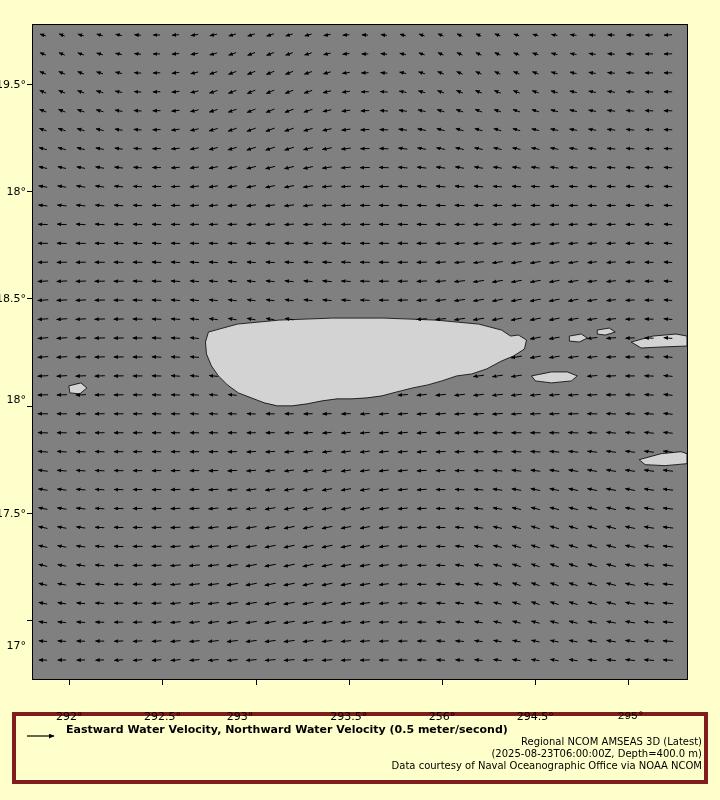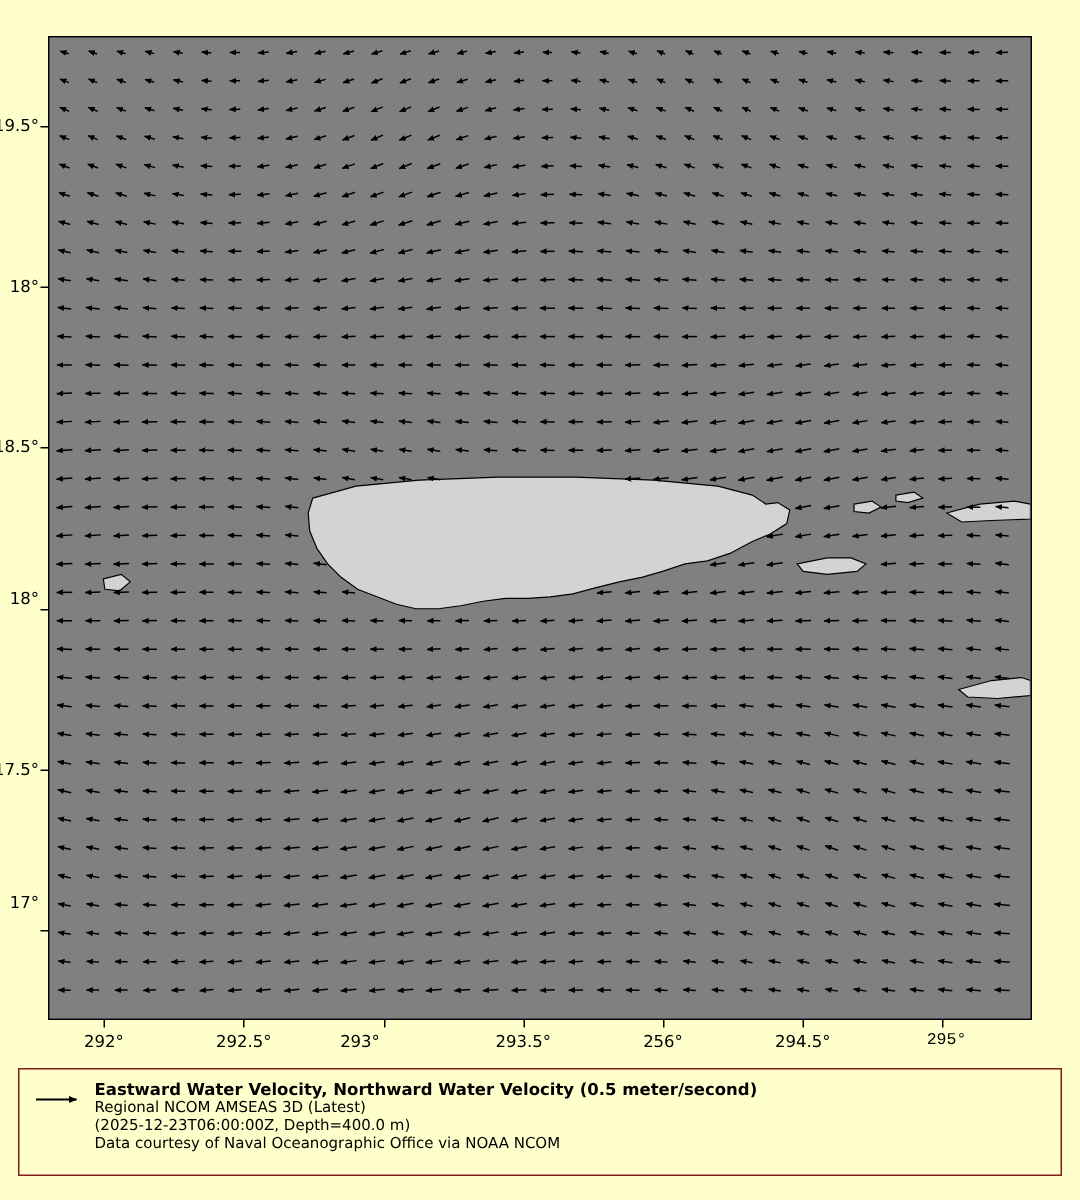--- a/index.html
+++ b/index.html
@@ -40,20 +40,21 @@
     height: 100%;
     display: block;
   }
   
   .tick-label-x {
     position: absolute;
     font-size: 11px;
     color: #000;
     transform: translateX(-50%);
     white-space: nowrap;
+    margin-top: 22px;
   }
   .tick-label-y {
     position: absolute;
     font-size: 11px;
     color: #000;
     transform: translateY(-50%);
     white-space: nowrap;
     text-align: right;
   }
   .tick-mark-x {
@@ -68,21 +69,21 @@
     height: 1px;
     background: #000;
   }
   
   #legend-box {
     position: absolute;
     left: 12px;
     top: 712px;
     width: 696px;
     height: 72px;
-    border: 1px solid #7f1d1d;
+    border: 4px solid #7f1d1d;
     box-sizing: border-box;
     background: #ffffcc;
   }
   #legend-arrow {
     position: absolute;
     left: 10px;
     top: 14px;
     width: 34px;
     height: 12px;
   }
@@ -97,20 +98,21 @@
     font-weight: bold;
     color: #000;
     line-height: 13px;
     white-space: nowrap;
   }
   .legend-line {
     font-size: 10px;
     color: #000;
     line-height: 12px;
     white-space: nowrap;
+    text-align: right;
   }
 </style>
 </head>
 <body>
 
 <div id="page">
 
   <div id="map-frame">
     <svg id="vector-canvas" viewBox="0 0 656 656" preserveAspectRatio="none">
       <defs>
@@ -1248,21 +1250,21 @@
       <defs>
         <marker id="ah2" markerWidth="5" markerHeight="5" refX="4.2" refY="2" orient="auto" markerUnits="strokeWidth">
           <path d="M0,0 L4.6,2 L0,4 z" fill="#000"></path>
         </marker>
       </defs>
       <line x1="1" y1="6" x2="28" y2="6" stroke="#000" stroke-width="1.2" marker-end="url(#ah2)"></line>
     </svg>
     <div id="legend-text">
       <div class="legend-title">Eastward Water Velocity, Northward Water Velocity (0.5 meter/second)</div>
       <div class="legend-line">Regional NCOM AMSEAS 3D (Latest)</div>
-      <div class="legend-line">(2025-12-23T06:00:00Z, Depth=400.0 m)</div>
+      <div class="legend-line">(2025-08-23T06:00:00Z, Depth=400.0 m)</div>
       <div class="legend-line">Data courtesy of Naval Oceanographic Office via NOAA NCOM</div>
     </div>
   </div>
 
 <div class="tick-mark-x" style="left: 69.2727px; top: 680px;"></div>
     <div class="tick-label-x" style="left: 69.2727px; top: 688px;">292°</div>
     <div class="tick-mark-x" style="left: 162.455px; top: 680px;"></div>
     <div class="tick-label-x" style="left: 162.455px; top: 688px;">292.5°</div>
     <div class="tick-mark-x" style="left: 255.636px; top: 680px;"></div>
     <div class="tick-label-x" style="left: 240px; top: 688px;">293°</div>
@@ -1278,14 +1280,14 @@
     <div class="tick-label-y" style="right: 694px; top: 84.0261px;">19.5°</div>
     <div class="tick-mark-y" style="left: 27px; top: 191.216px;"></div>
     <div class="tick-label-y" style="right: 694px; top: 191.216px;">18°</div>
     <div class="tick-mark-y" style="left: 27px; top: 298.405px;"></div>
     <div class="tick-label-y" style="right: 694px; top: 298.405px;">18.5°</div>
     <div class="tick-mark-y" style="left: 27px; top: 405.595px;"></div>
     <div class="tick-label-y" style="right: 694px; top: 399px;">18°</div>
     <div class="tick-mark-y" style="left: 27px; top: 512.784px;"></div>
     <div class="tick-label-y" style="right: 694px; top: 512.784px;">17.5°</div>
     <div class="tick-mark-y" style="left: 27px; top: 619.974px;"></div>
-    <div class="tick-label-y" style="right: 694px; top: 602px; margin-left: 17px;">17°</div>
+    <div class="tick-label-y" style="right: 694px; top: 645px; margin-left: 17px;">17°</div>
   </div>
 
 </body></html>

